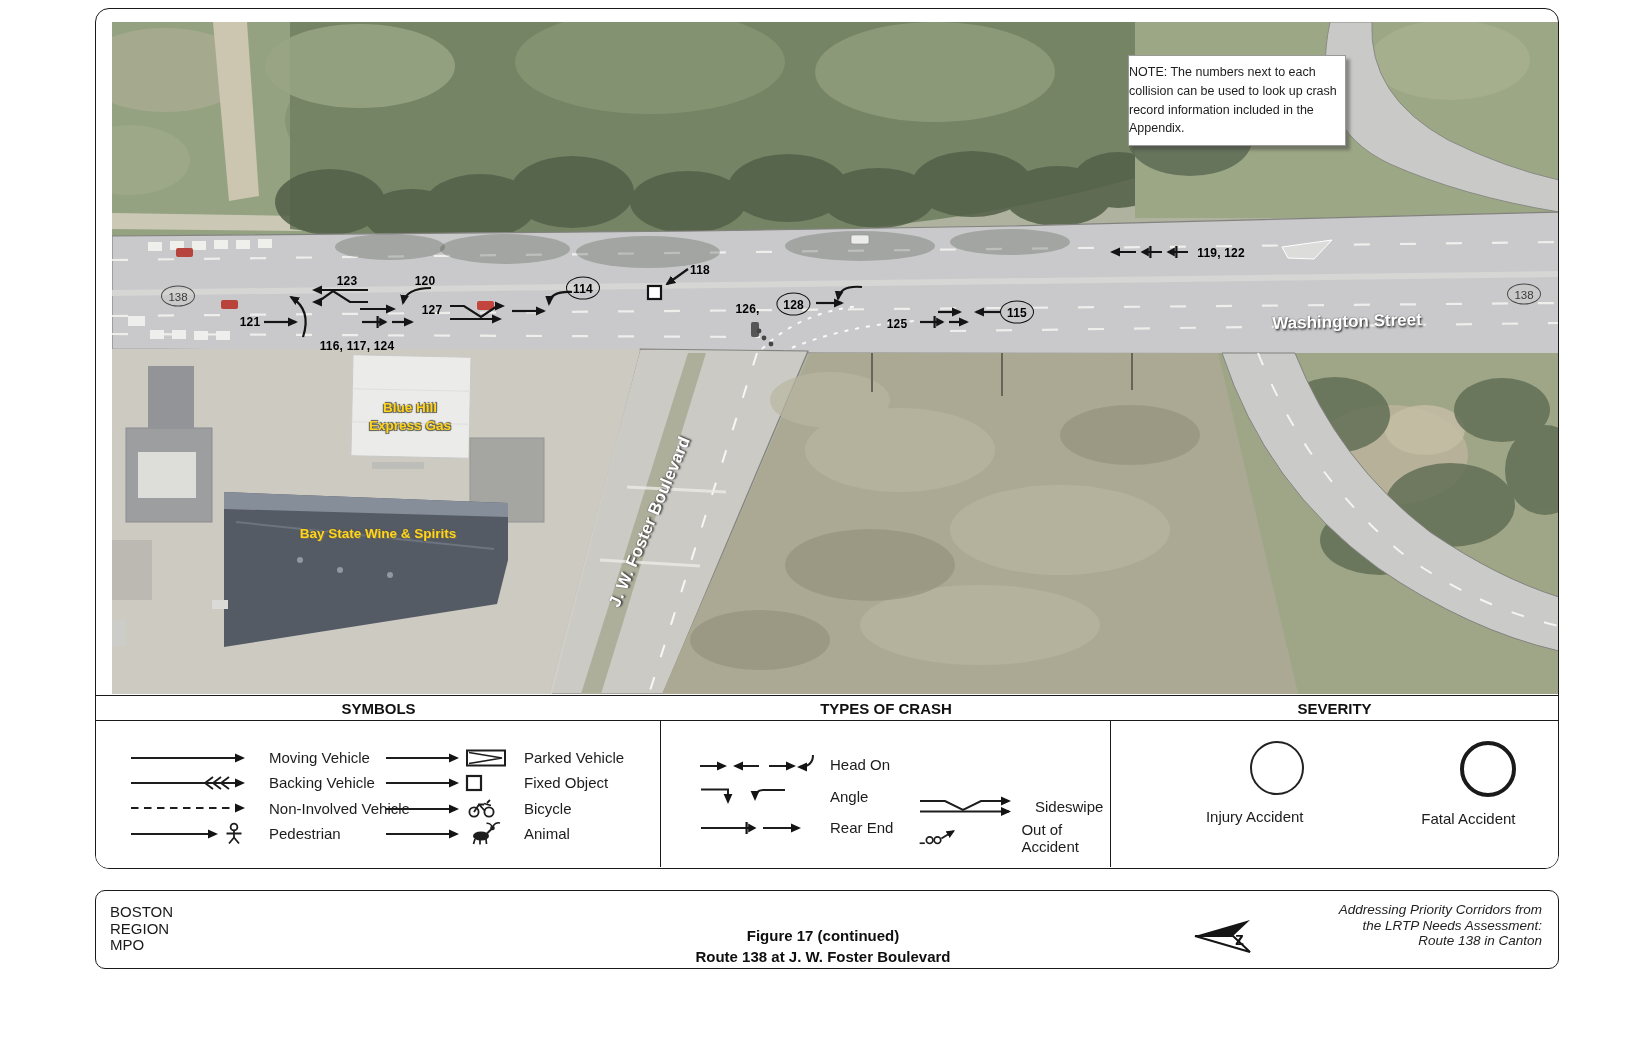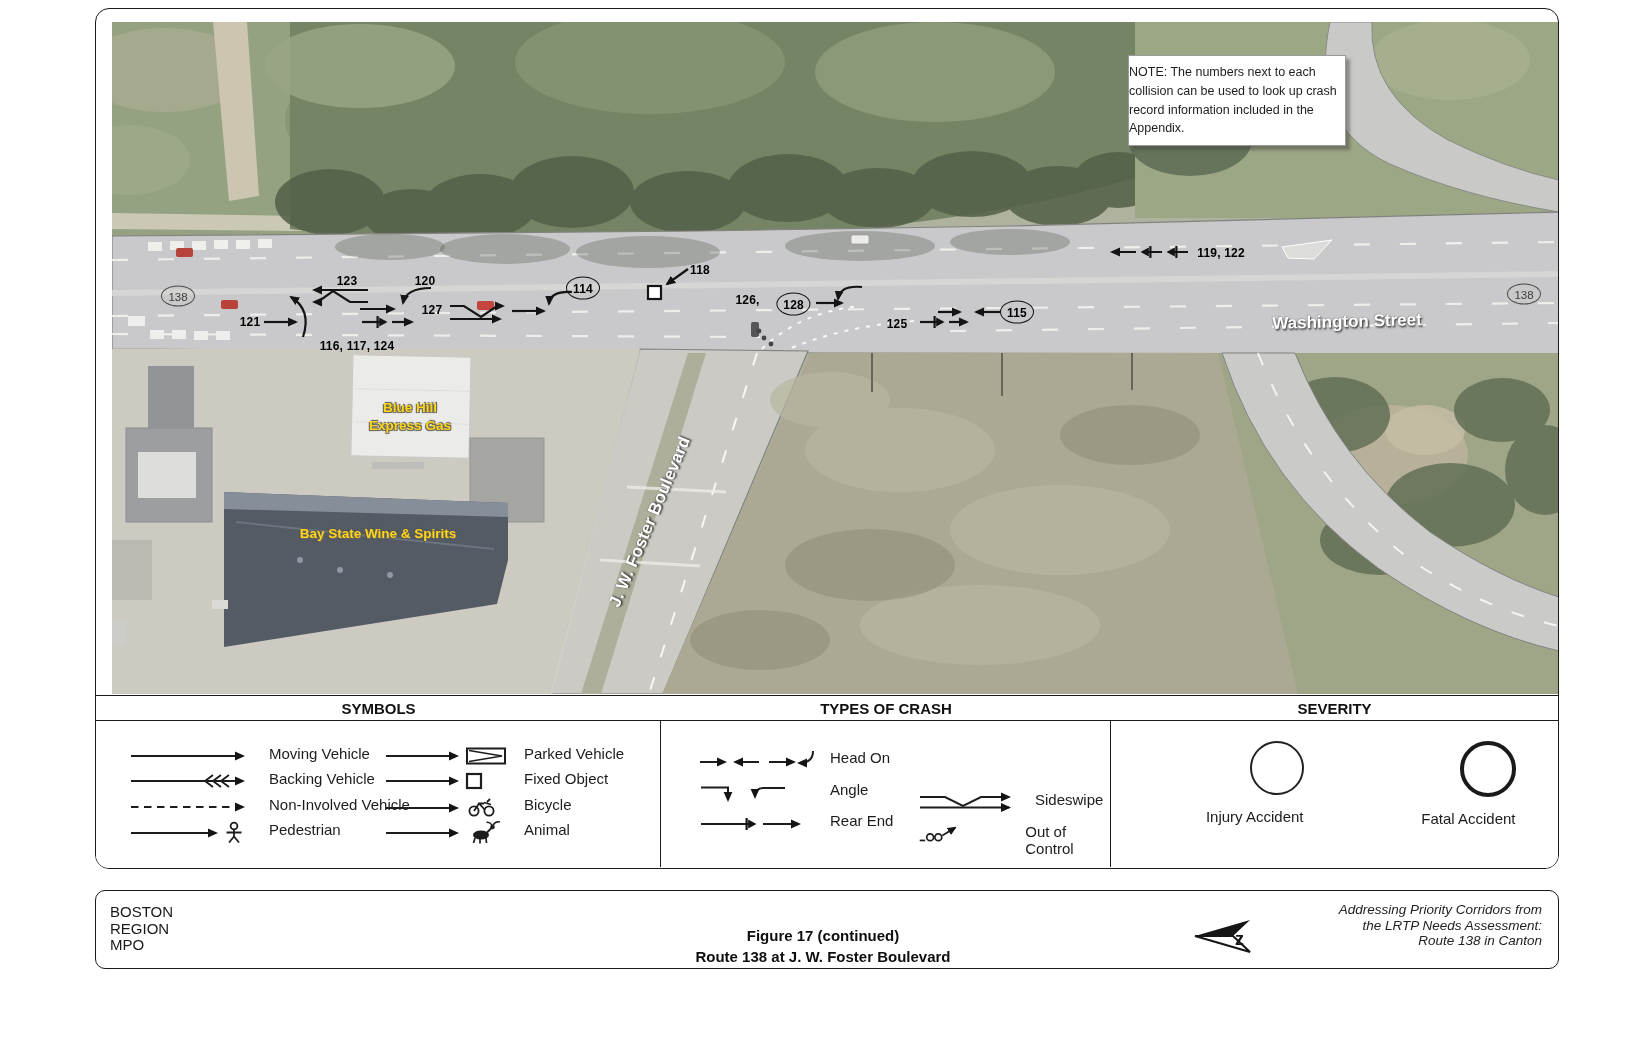--- a/index.html
+++ b/index.html
@@ -9,21 +9,21 @@
   #main-panel{left:95px;top:8px;width:1464px;height:861px;overflow:hidden;}
   #footer-panel{left:95px;top:890px;width:1464px;height:79px;border-radius:10px;}
 
   
   .map-area{position:absolute;left:16px;top:13px;width:1447px;height:672px;overflow:hidden;background:#a9ae99;}
   .map-svg{position:absolute;left:0;top:0;display:block;}
   .maplabel{position:absolute;transform:translate(-50%,-50%);white-space:nowrap;}
   .collision-num{font-size:12px;font-weight:bold;color:#000000;letter-spacing:.2px;}
   .circled{display:inline-flex;align-items:center;justify-content:center;width:34px;height:23px;
            border:1.8px solid #101010;border-radius:50%;box-sizing:border-box;}
-  .collision-group{display:inline-flex;align-items:flex-start;gap:17px;}
+  .collision-group{display:inline-flex;align-items:flex-end;gap:17px;}
   .street{color:#fff;font-weight:bold;font-size:17px;
           text-shadow:1px 1.5px 2px rgba(40,40,40,.95), -0.5px -0.5px 1px rgba(60,60,60,.4);}
   .biz{color:#ffd41a;font-weight:bold;font-size:13.5px;text-align:center;line-height:18px;
        text-shadow:1px 1px 0 #6b6b60,-1px 1px 1px #55554f,1px -1px 1px #55554f;}
   .shield{display:flex;align-items:center;justify-content:center;width:34px;height:21px;
           border:1.4px solid #4a4a4a;border-radius:50%;color:#3c3c3c;font-size:11.5px;
           background:rgba(205,205,198,.25);box-sizing:border-box;}
   .note-box{position:absolute;left:1016px;top:33px;width:216px;background:#fff;border:1px solid #999;
             box-shadow:4px 4px 3px rgba(60,60,60,.45);padding:7px 0;font-size:12.5px;line-height:1.5;color:#1d1d1d;}
 
@@ -33,21 +33,21 @@
   .hcell{display:flex;align-items:center;justify-content:center;font-weight:bold;font-size:15px;color:#111;}
   .hc1{width:565px;} .hc2{width:450px;} .hc3{flex:1;}
   .legend-body{display:flex;height:calc(100% - 27.2px);}
   .sec{position:relative;height:100%;box-sizing:border-box;}
   .sec1{width:565px;border-right:1.5px solid #1a1a1a;}
   .sec2{width:450px;border-right:1.5px solid #1a1a1a;}
   .sec3{flex:1;display:flex;justify-content:center;gap:62px;padding-top:20px;}
   .lcol{position:absolute;top:24px;}
   .lcol.c1{left:30px;} .lcol.c2{left:285px;}
   .sec2 .lcol.c1{left:36px;top:28px;} .sec2 .lcol.c2{left:256px;top:42px;margin-top:28px;}
-  .lrow{display:flex;align-items:flex-start;height:25.3px;}
+  .lrow{display:flex;align-items:center;height:25.3px;}
   .sec2 .lrow{height:31.5px;}
   .llabel{font-size:15px;color:#1c1c1c;margin-left:13px;}
   .sev-item{display:flex;flex-direction:column;align-items:flex-end;width:150px;}
   .circle-thin{width:54px;height:54px;border:2px solid #222;border-radius:50%;box-sizing:border-box;}
   .circle-thick{width:56px;height:56px;border:4.5px solid #1a1a1a;border-radius:50%;box-sizing:border-box;}
   .sev-label{font-size:15px;color:#1c1c1c;margin-top:13px;}
 
   
   .org{position:absolute;left:14px;top:13px;font-size:15px;line-height:16.5px;color:#1a1a1a;}
   .ftitle{position:absolute;left:0;right:8px;top:7px;text-align:center;font-weight:bold;font-size:15px;line-height:20.5px;color:#0e0e0e;margin-top:28px;}
@@ -434,21 +434,21 @@
             </div>
             <div class="lrow">
               <svg width="105" height="24" viewBox="0 0 105 24">
                 <g stroke="#1d1d1d" stroke-width="1.9" fill="none">
                   <path d="M3,18 H9"></path>
                   <circle cx="14.5" cy="14.5" r="3.8"></circle>
                     <circle cx="23.5" cy="14.5" r="3.8"></circle>
                   <path d="M28,12.5 L42,4" stroke-width="2" marker-end="url(#ah)"></path>
                 </g>
               </svg>
-              <span class="llabel">Out of Control</span>
+              <span class="llabel">Out of Accident</span>
             </div>
           </div>
         </div>
 
         <div class="sec sec3">
           <div class="sev-item">
             <div class="circle-thin"></div>
             <div class="sev-label">Injury Accident</div>
           </div>
           <div class="sev-item">

